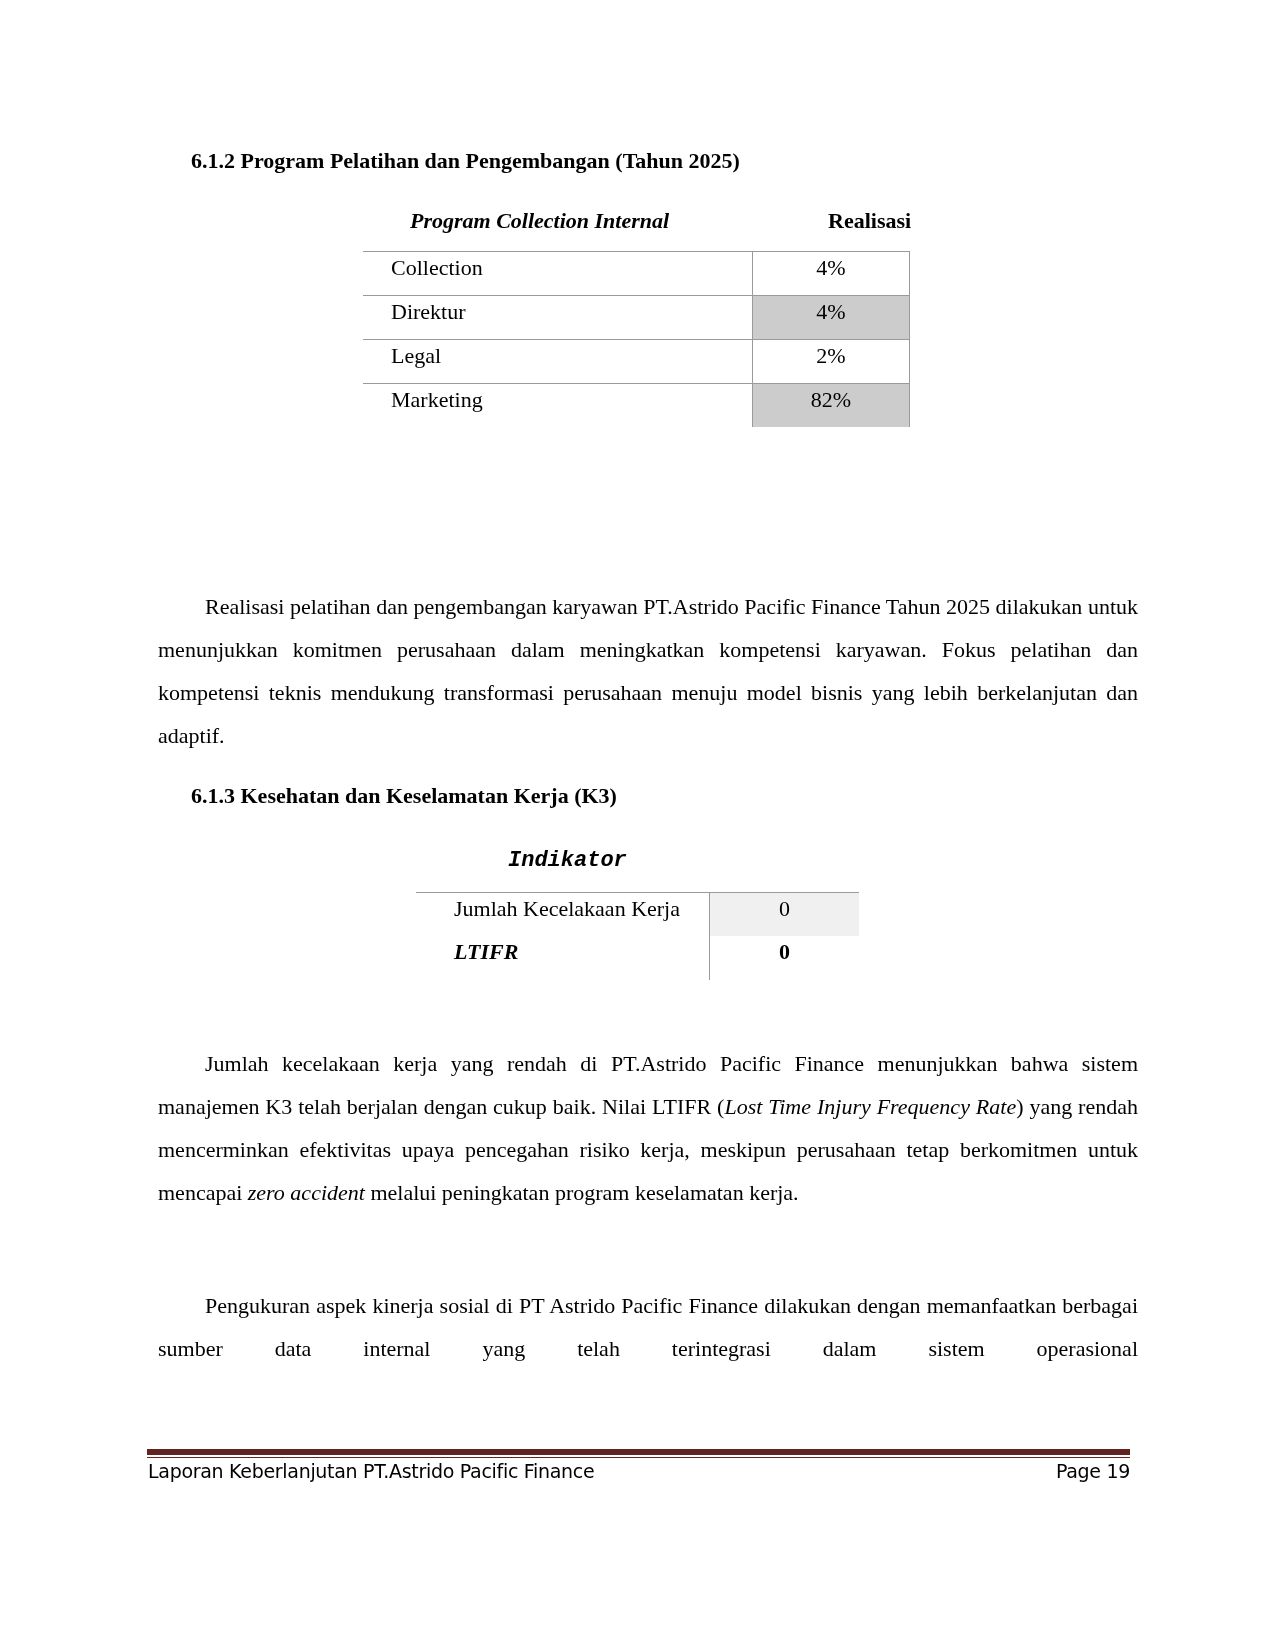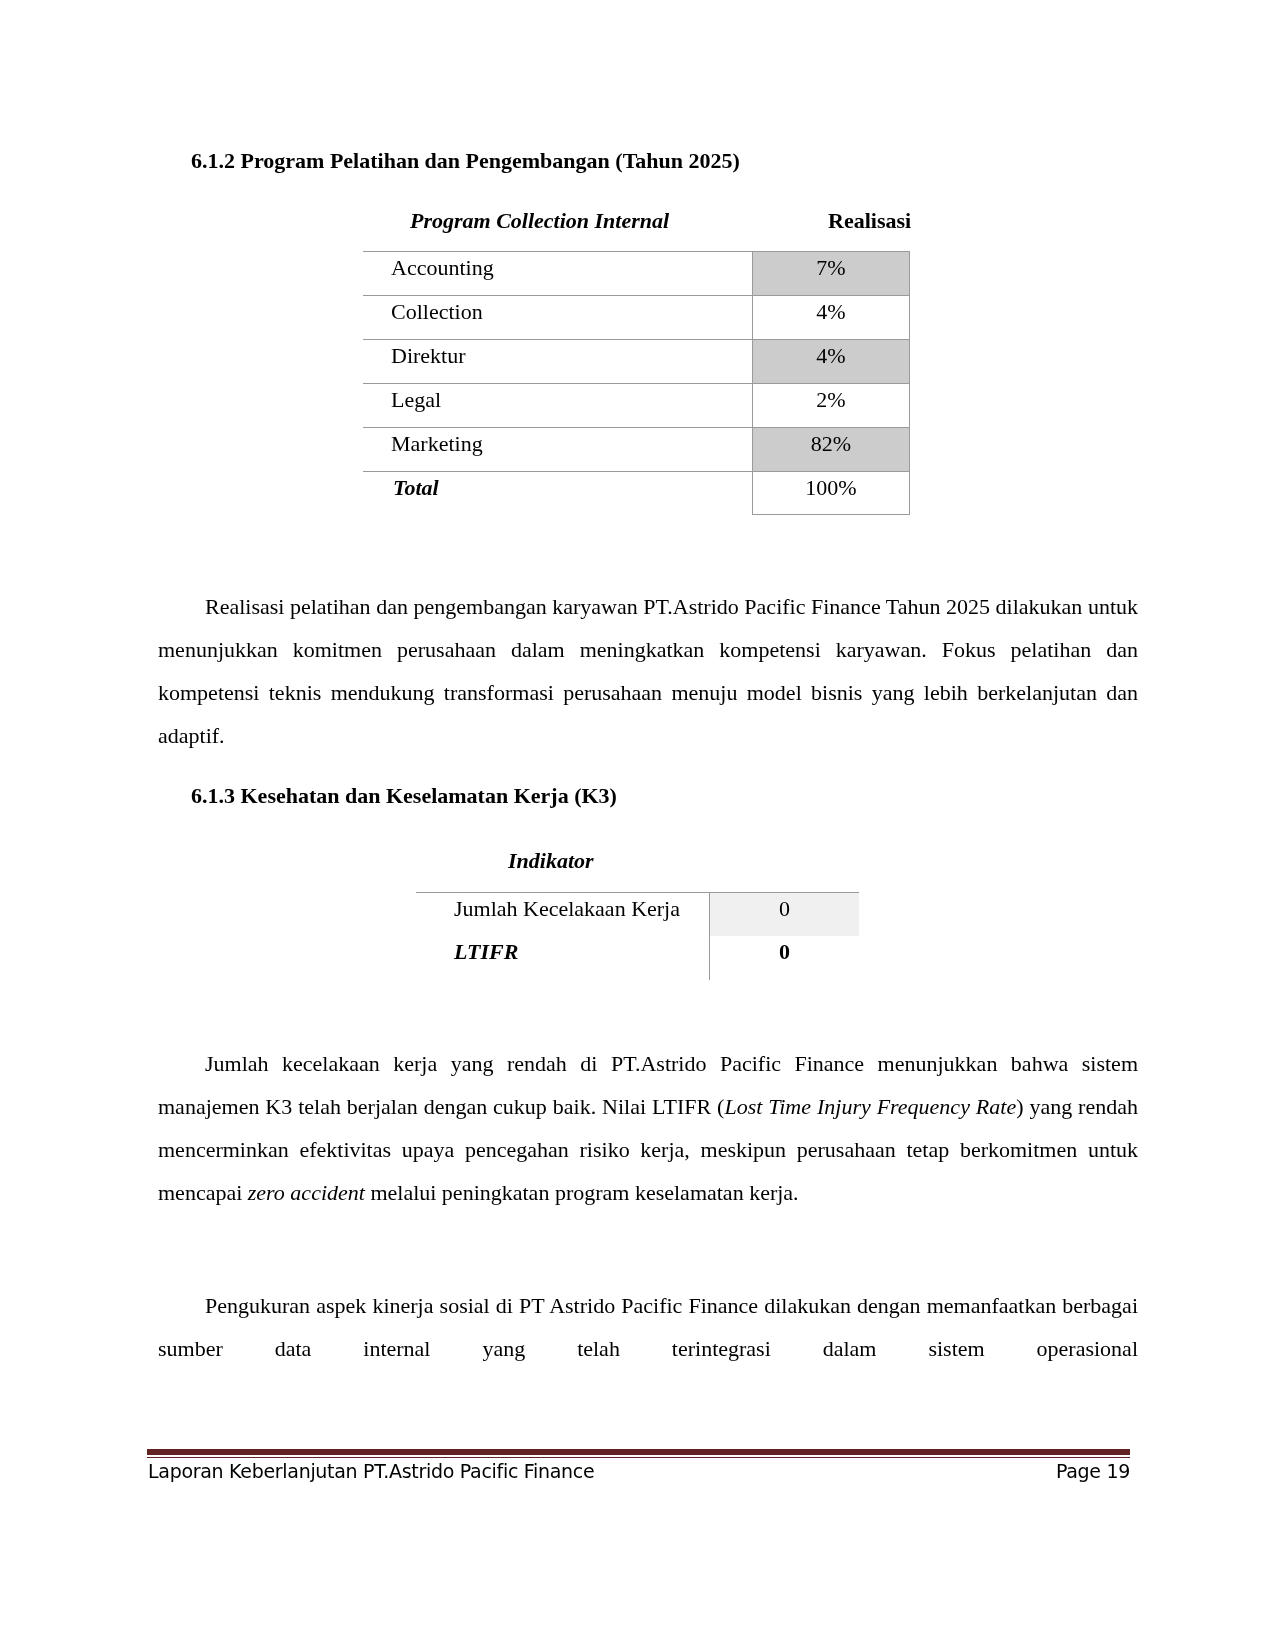--- a/index.html
+++ b/index.html
@@ -43,51 +43,43 @@
 </style>
 </head>
 <body>
 
 <div class="abs heading" style="top:148px;">6.1.2 Program Pelatihan dan Pengembangan (Tahun 2025)</div>
 
 <div class="abs th it" style="left:410px; top:208px;">Program Collection Internal</div>
 <div class="abs th" style="left:828px; top:208px;">Realisasi</div>
 
 <div class="t1">
-  <div class="row shaded">
-    <span class="lbl">Accounting</span>
-    <span class="val">7%</span>
-  </div>
   <div class="row">
     <span class="lbl">Collection</span>
     <span class="val">4%</span>
   </div>
   <div class="row shaded">
     <span class="lbl">Direktur</span>
     <span class="val">4%</span>
   </div>
   <div class="row">
     <span class="lbl">Legal</span>
     <span class="val">2%</span>
   </div>
   <div class="row shaded">
     <span class="lbl">Marketing</span>
     <span class="val">82%</span>
   </div>
-  <div class="row last">
-    <span class="lbl total">Total</span>
-    <span class="val">100%</span>
-  </div>
 </div>
 
 <p class="para" style="top:577px;">Realisasi pelatihan dan pengembangan karyawan PT.Astrido Pacific Finance Tahun 2025 dilakukan untuk menunjukkan komitmen perusahaan dalam meningkatkan kompetensi karyawan. Fokus pelatihan dan kompetensi teknis mendukung transformasi perusahaan menuju model bisnis yang lebih berkelanjutan dan adaptif.</p>
 
 <div class="abs heading" style="top:783px;">6.1.3 Kesehatan dan Keselamatan Kerja (K3)</div>
 
-<div class="abs th it" style="left:508px; top:848px;">Indikator</div>
+<div class="abs th it" style="left:508px; top:848px;font-family:Liberation Mono, monospace;">Indikator</div>
 <div class="abs th it" style="left:752px; top:848px;margin-top:43px;">Nilai</div>
 
 <div class="t2">
   <div class="row first">
     <span class="lbl">Jumlah Kecelakaan Kerja</span>
     <span class="val">0</span>
   </div>
   <div class="row">
     <span class="lbl bold-it">LTIFR</span>
     <span class="val bold">0</span>

